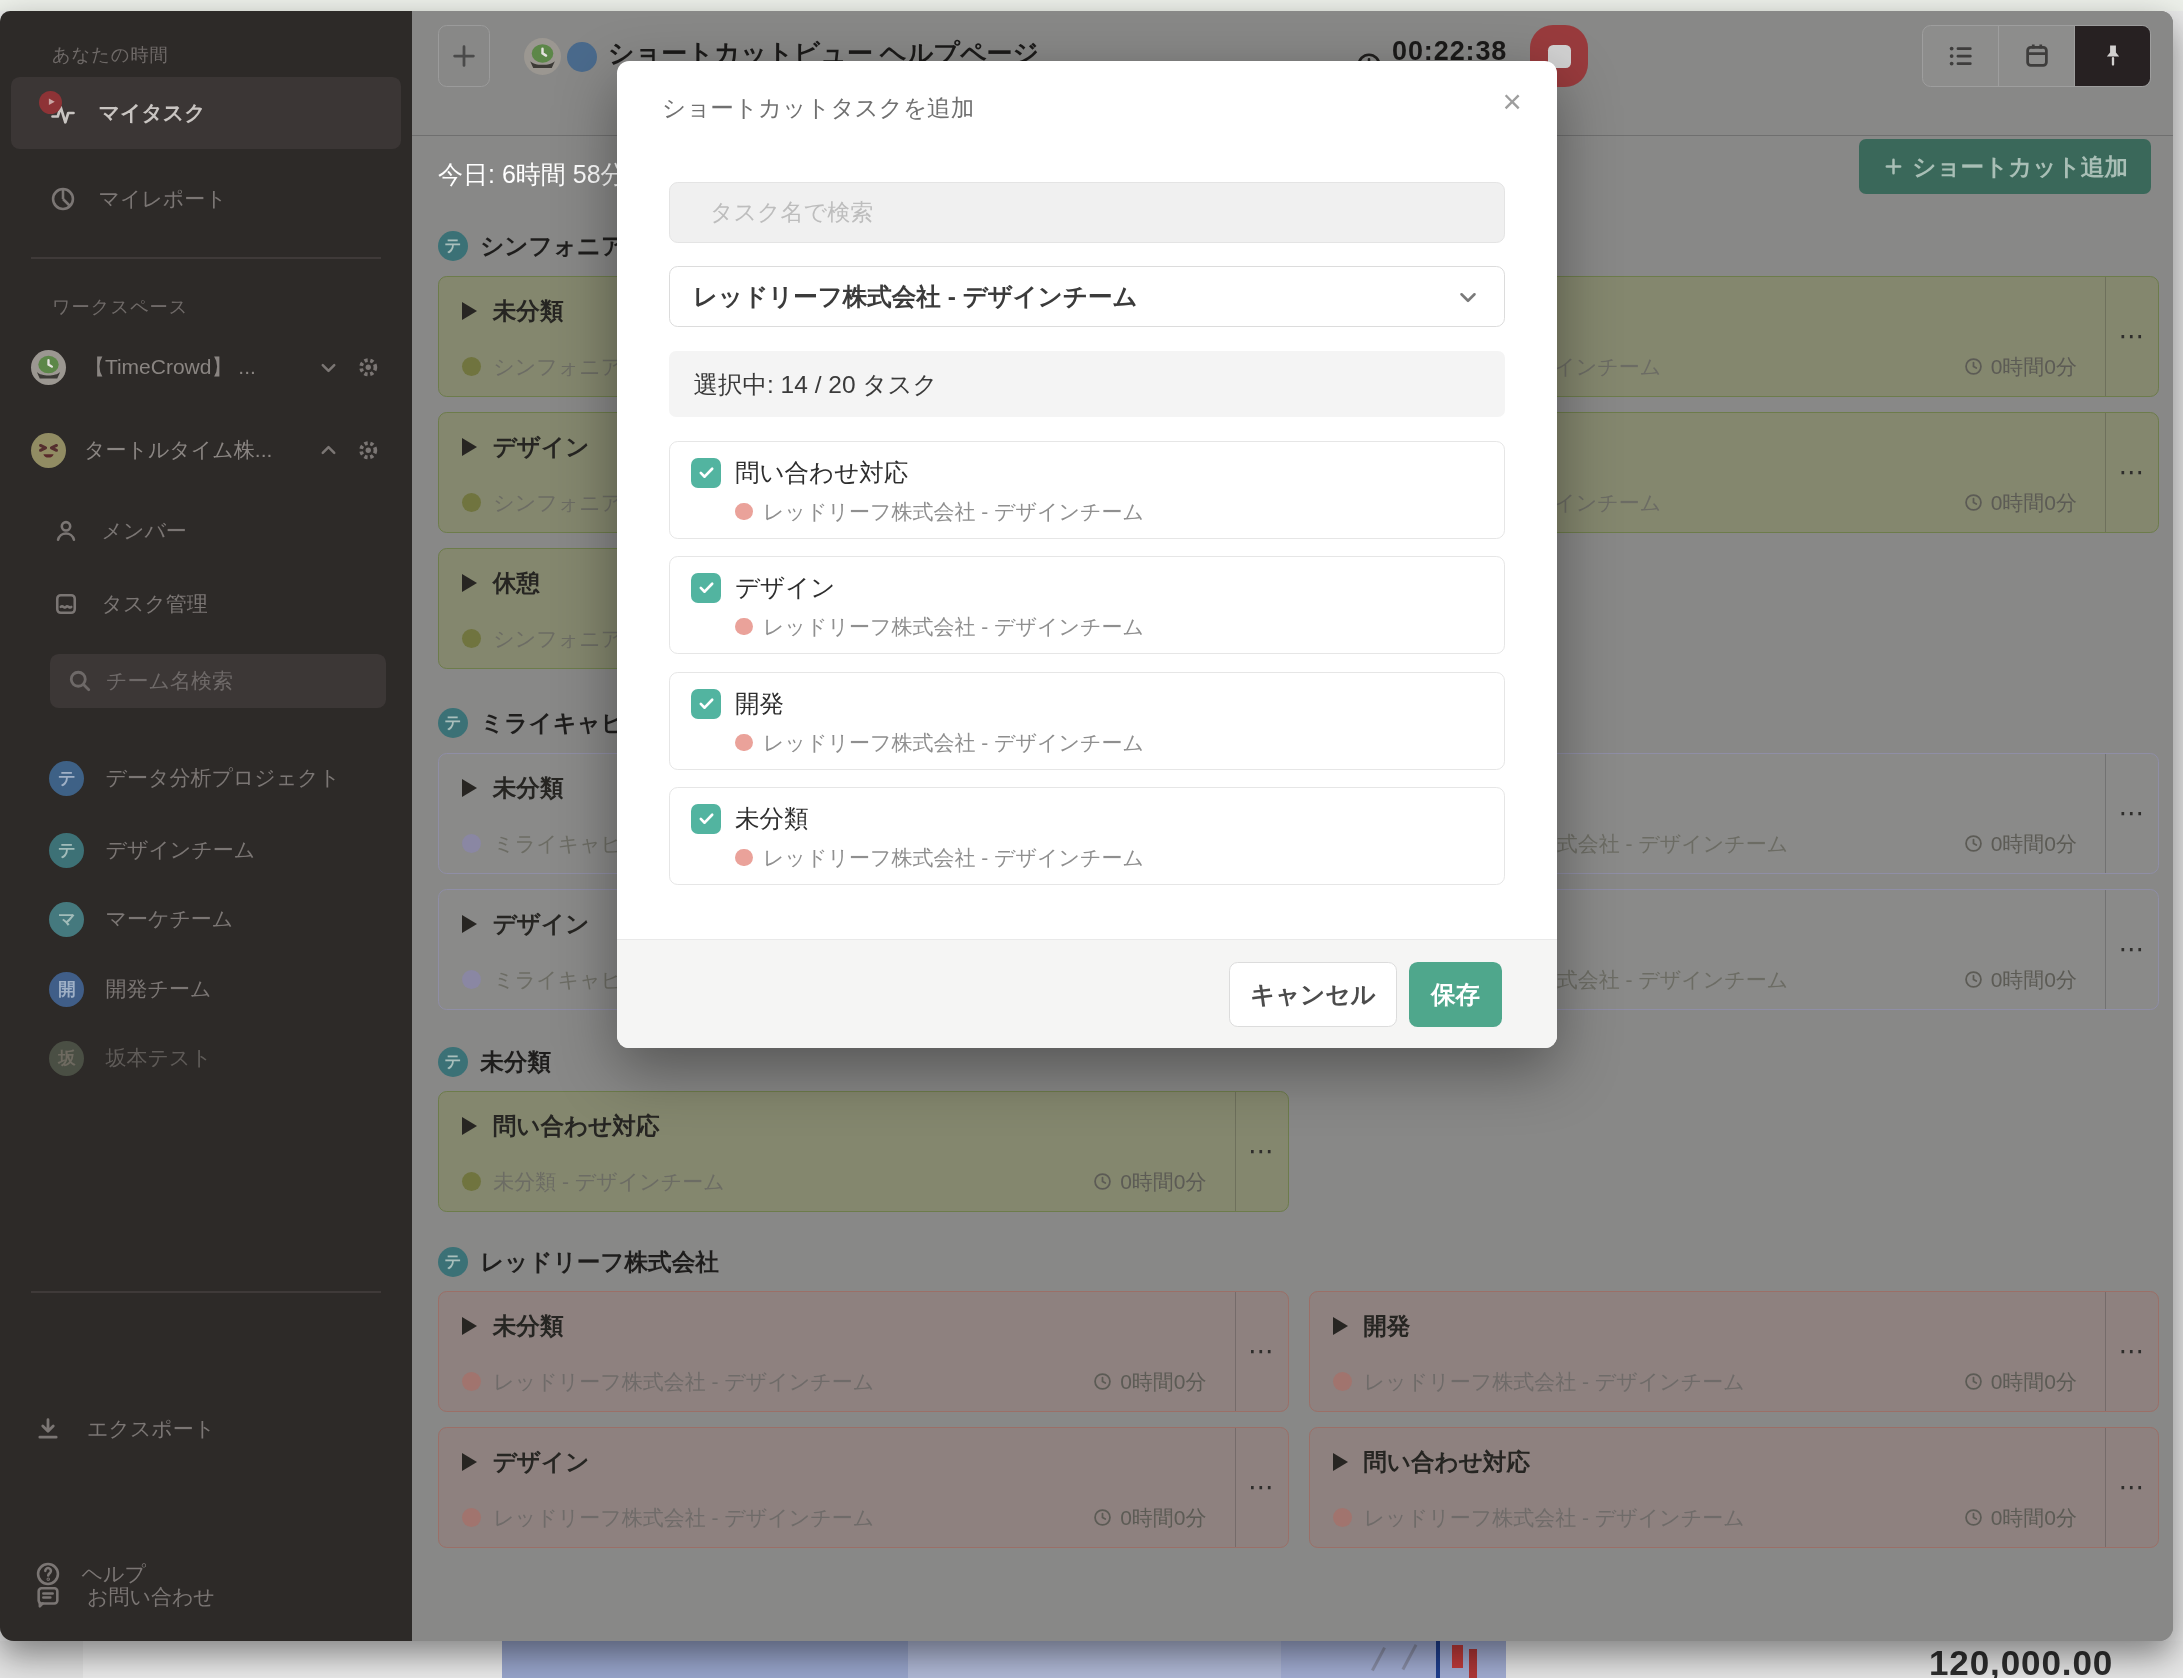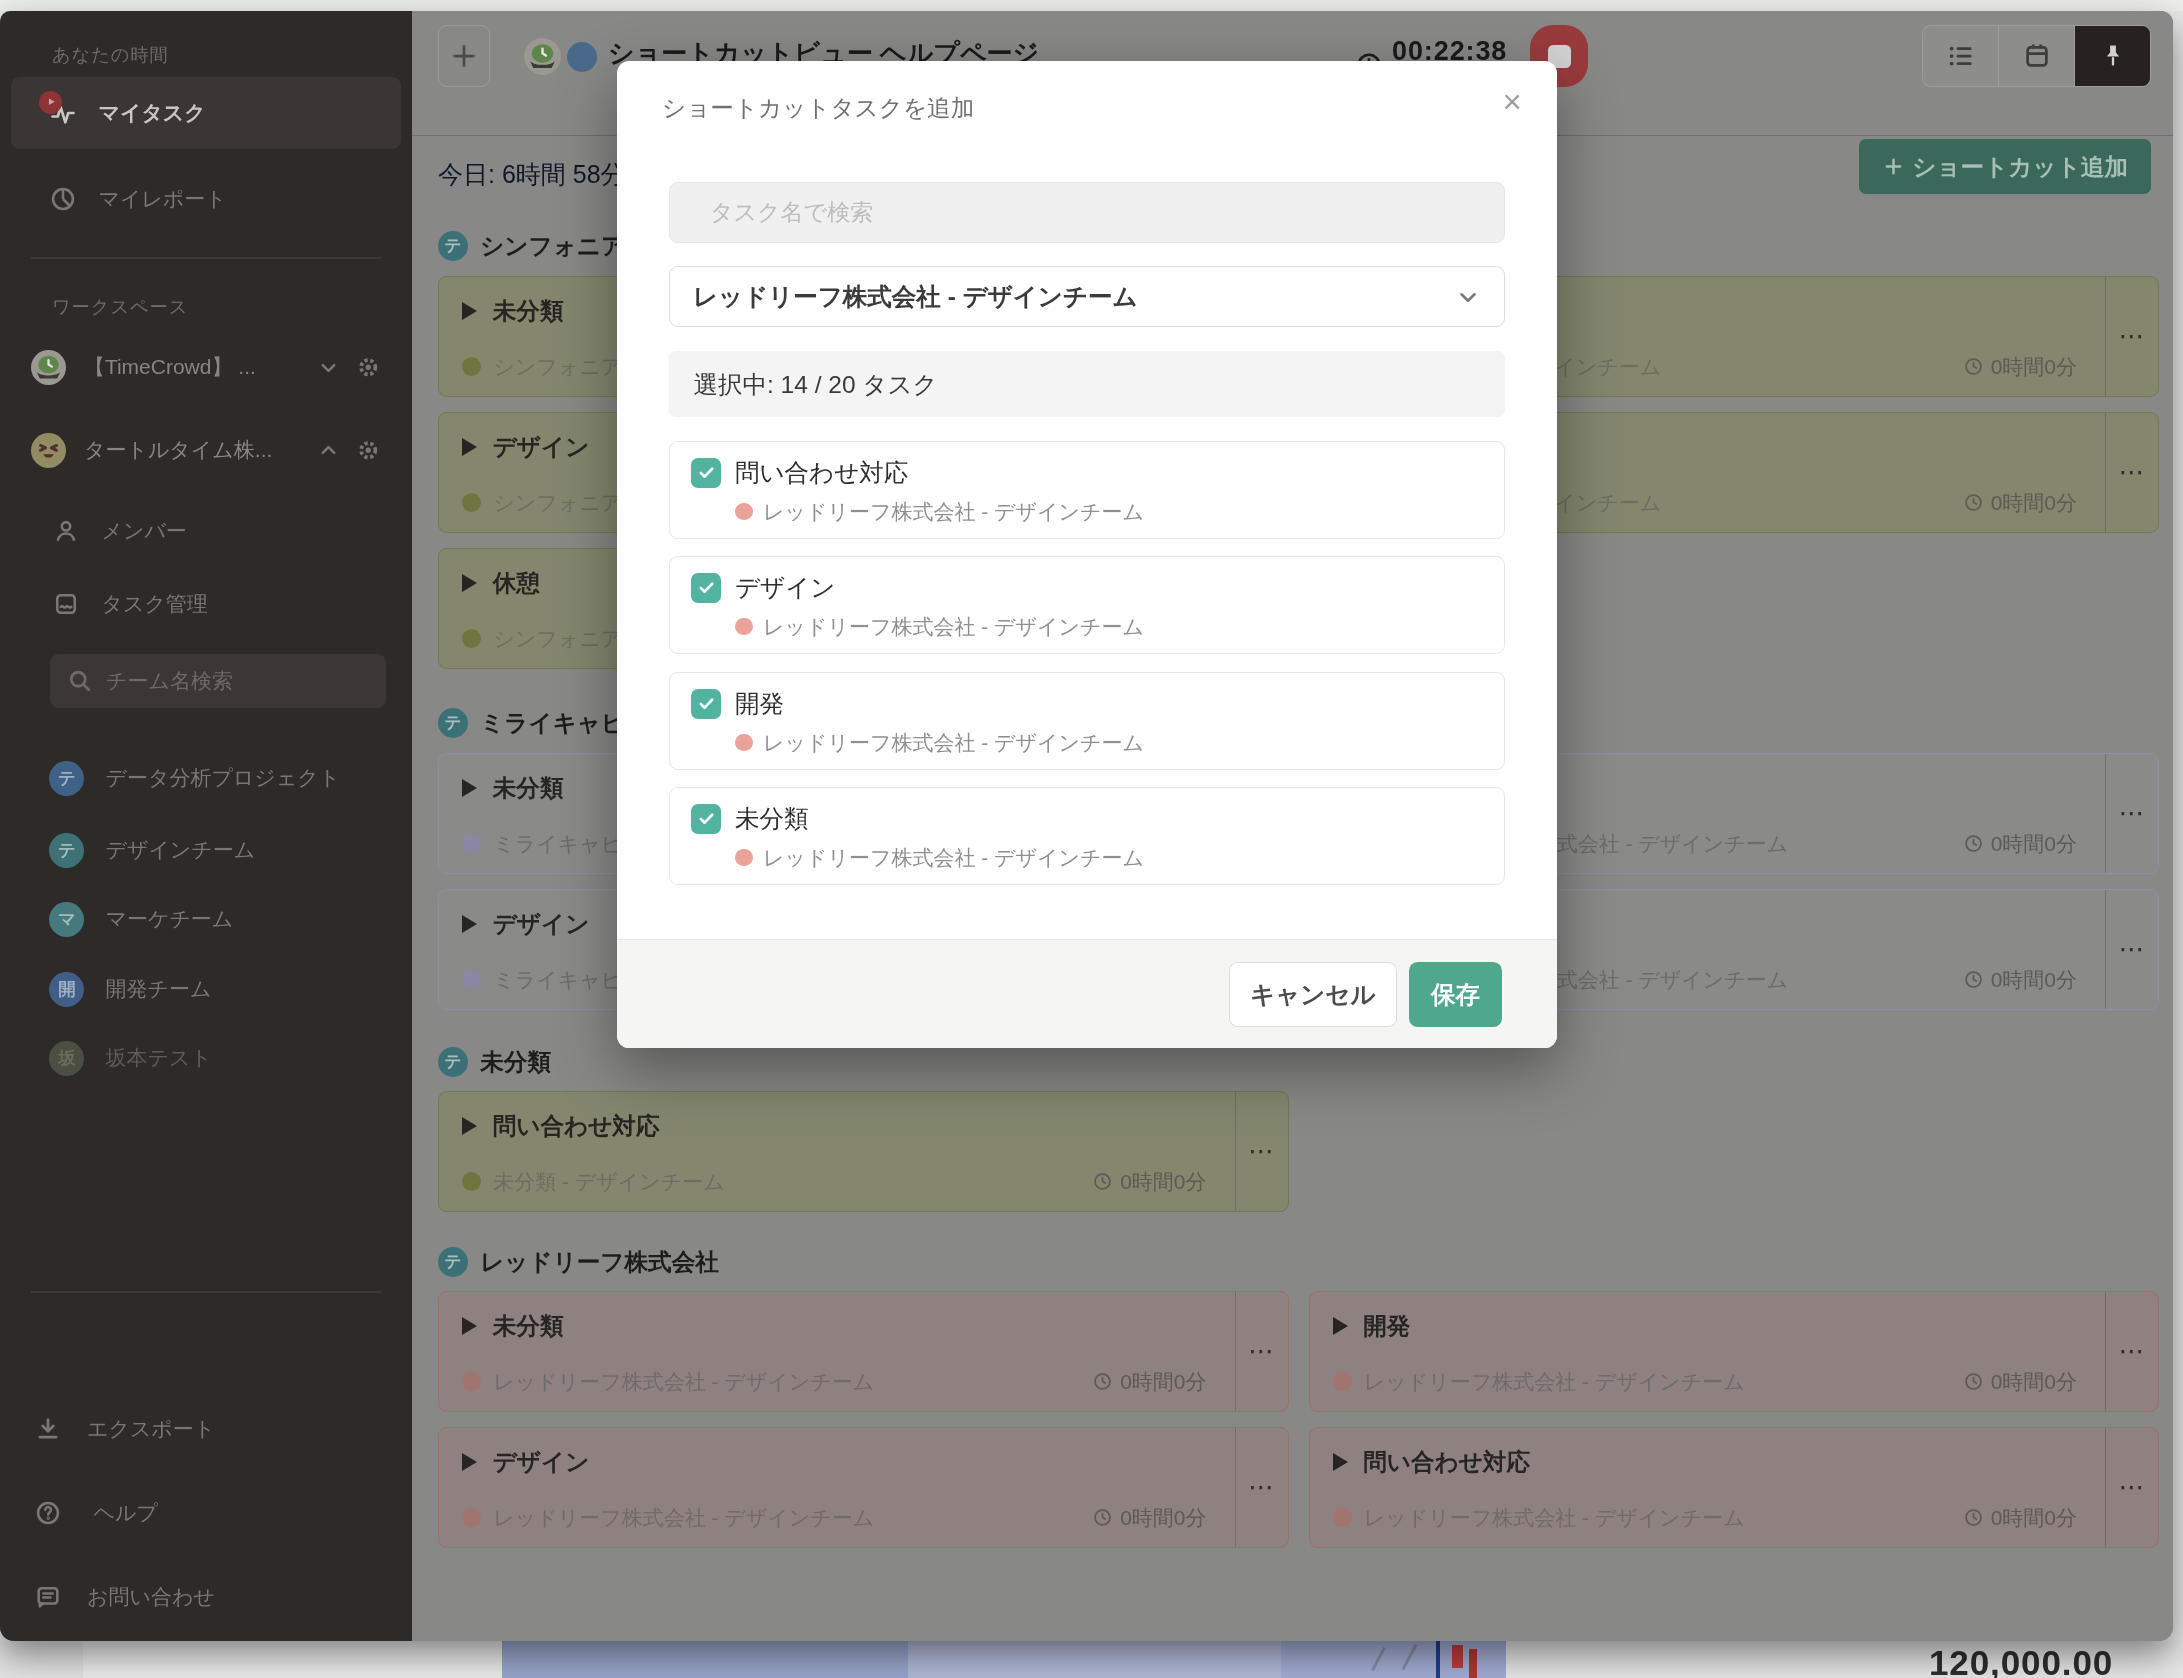--- a/index.html
+++ b/index.html
@@ -56,21 +56,21 @@
   .tb-timer{position:absolute;left:980px;top:25px;font-size:27px;font-weight:700;color:#1b1a19;letter-spacing:0.9px}
   .stop-btn{position:absolute;left:1118px;top:14px;width:58px;height:62px;border-radius:23px;background:#993b3d;
             display:flex;align-items:center;justify-content:center;border:none}
   .stop-sq{width:23px;height:23px;border-radius:5.2px;background:#d2d2d2}
   .seg{position:absolute;right:22px;top:14px;height:62px;width:229px;border:1.7px solid #9e9e9e;border-radius:8.7px;
        box-sizing:border-box;display:flex;overflow:hidden;background:#8d8d8c}
   .seg-cell{flex:1;display:flex;align-items:center;justify-content:center;color:#3e3d3c;border-right:1.7px solid #9e9e9e}
   .seg-cell:last-child{border-right:none}
   .seg-cell.active{background:#272122;color:#d2d0cf}
 
-  .summary{position:absolute;left:26px;top:147px;font-size:25px;color:#0f172a}
+  .summary{position:absolute;left:26px;top:147px;font-size:25px;color:#ffffff}
   .add-btn{position:absolute;right:22px;top:128px;height:55px;border:none;border-radius:7px;background:#3a685a;
            color:#a9bfb6;font-size:23.6px;font-weight:600;display:flex;align-items:center;gap:7px;padding:0 23px}
 
   .sec-head{position:absolute;left:26px;height:35px;display:flex;align-items:center;gap:12.2px}
   .sec-ava{width:30px;height:30px;border-radius:50%;background:#3b7176;color:#a9bfbc;font-size:16.6px;font-weight:700;
            display:flex;align-items:center;justify-content:center}
   .sec-title{font-size:23.6px;font-weight:700;color:#1e1d1c;white-space:nowrap}
   .grid{position:absolute;left:26px;right:14px;display:grid;grid-template-columns:1fr 1fr;column-gap:20px;row-gap:15px}
 
   .card{height:121px;border-radius:8.7px;border:1.7px solid;box-sizing:border-box;display:flex;overflow:hidden}
@@ -268,21 +268,21 @@
     <div class="sb-div" style="top:1280px"></div>
 
     <div class="sb-row" style="top:1387px;padding-left:23px;gap:24.5px">
       <span class="icon-wrap">
         <svg viewBox="0 0 24 24" width="28" height="28" fill="none" stroke="currentColor" stroke-width="2.4" stroke-linecap="round" stroke-linejoin="round">
             <path d="M12 4v9M7.5 9.5L12 14l4.5-4.5M5 19h14"></path>
           </svg>
       </span>
       <span>エクスポート</span>
     </div>
-    <div class="sb-row" style="top:1471px;padding-left:23px;gap:31px">
+    <div class="sb-row" style="top:1532px;padding-left:23px;gap:19px">
       <span class="icon-wrap">
         <svg viewBox="0 0 24 24" width="28" height="28" fill="none" stroke="currentColor" stroke-width="2.2" stroke-linecap="round">
             <circle cx="12" cy="12" r="8.5"></circle>
             <path d="M9.7 9.3a2.4 2.4 0 114 1.8c-.8.7-1.5 1.1-1.5 2.2"></path>
             <circle cx="12.2" cy="16.6" r="0.4" fill="currentColor"></circle>
           </svg>
       </span>
       <span>ヘルプ</span>
     </div>
     <div class="sb-row" style="top:1555px;padding-left:23px;gap:24.5px">

